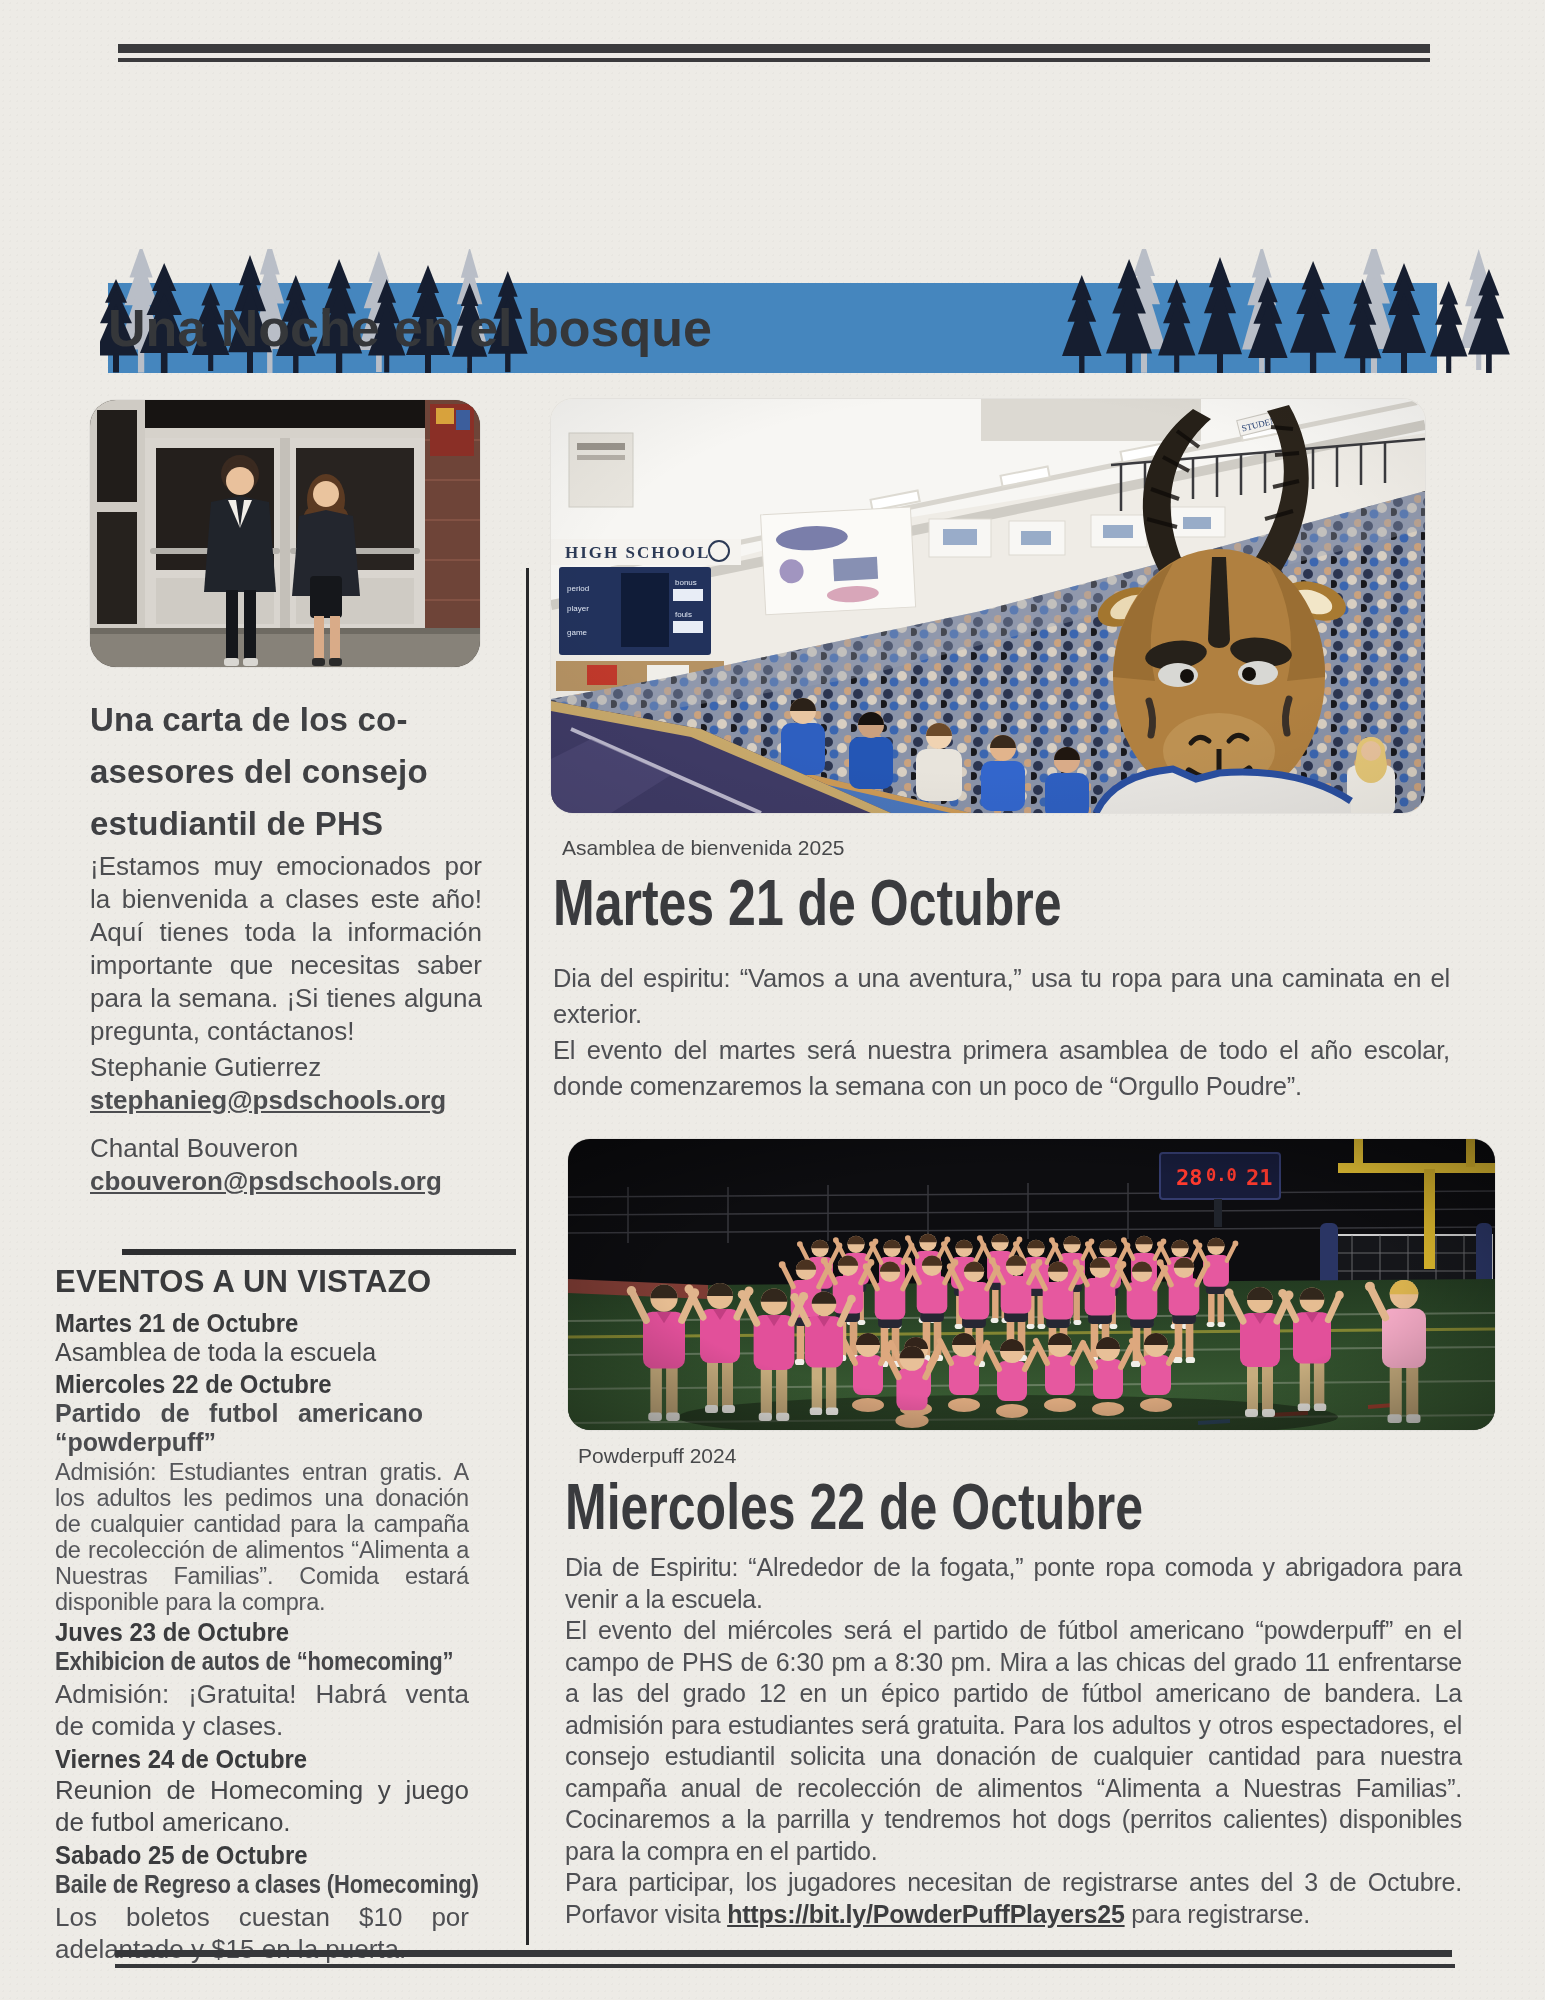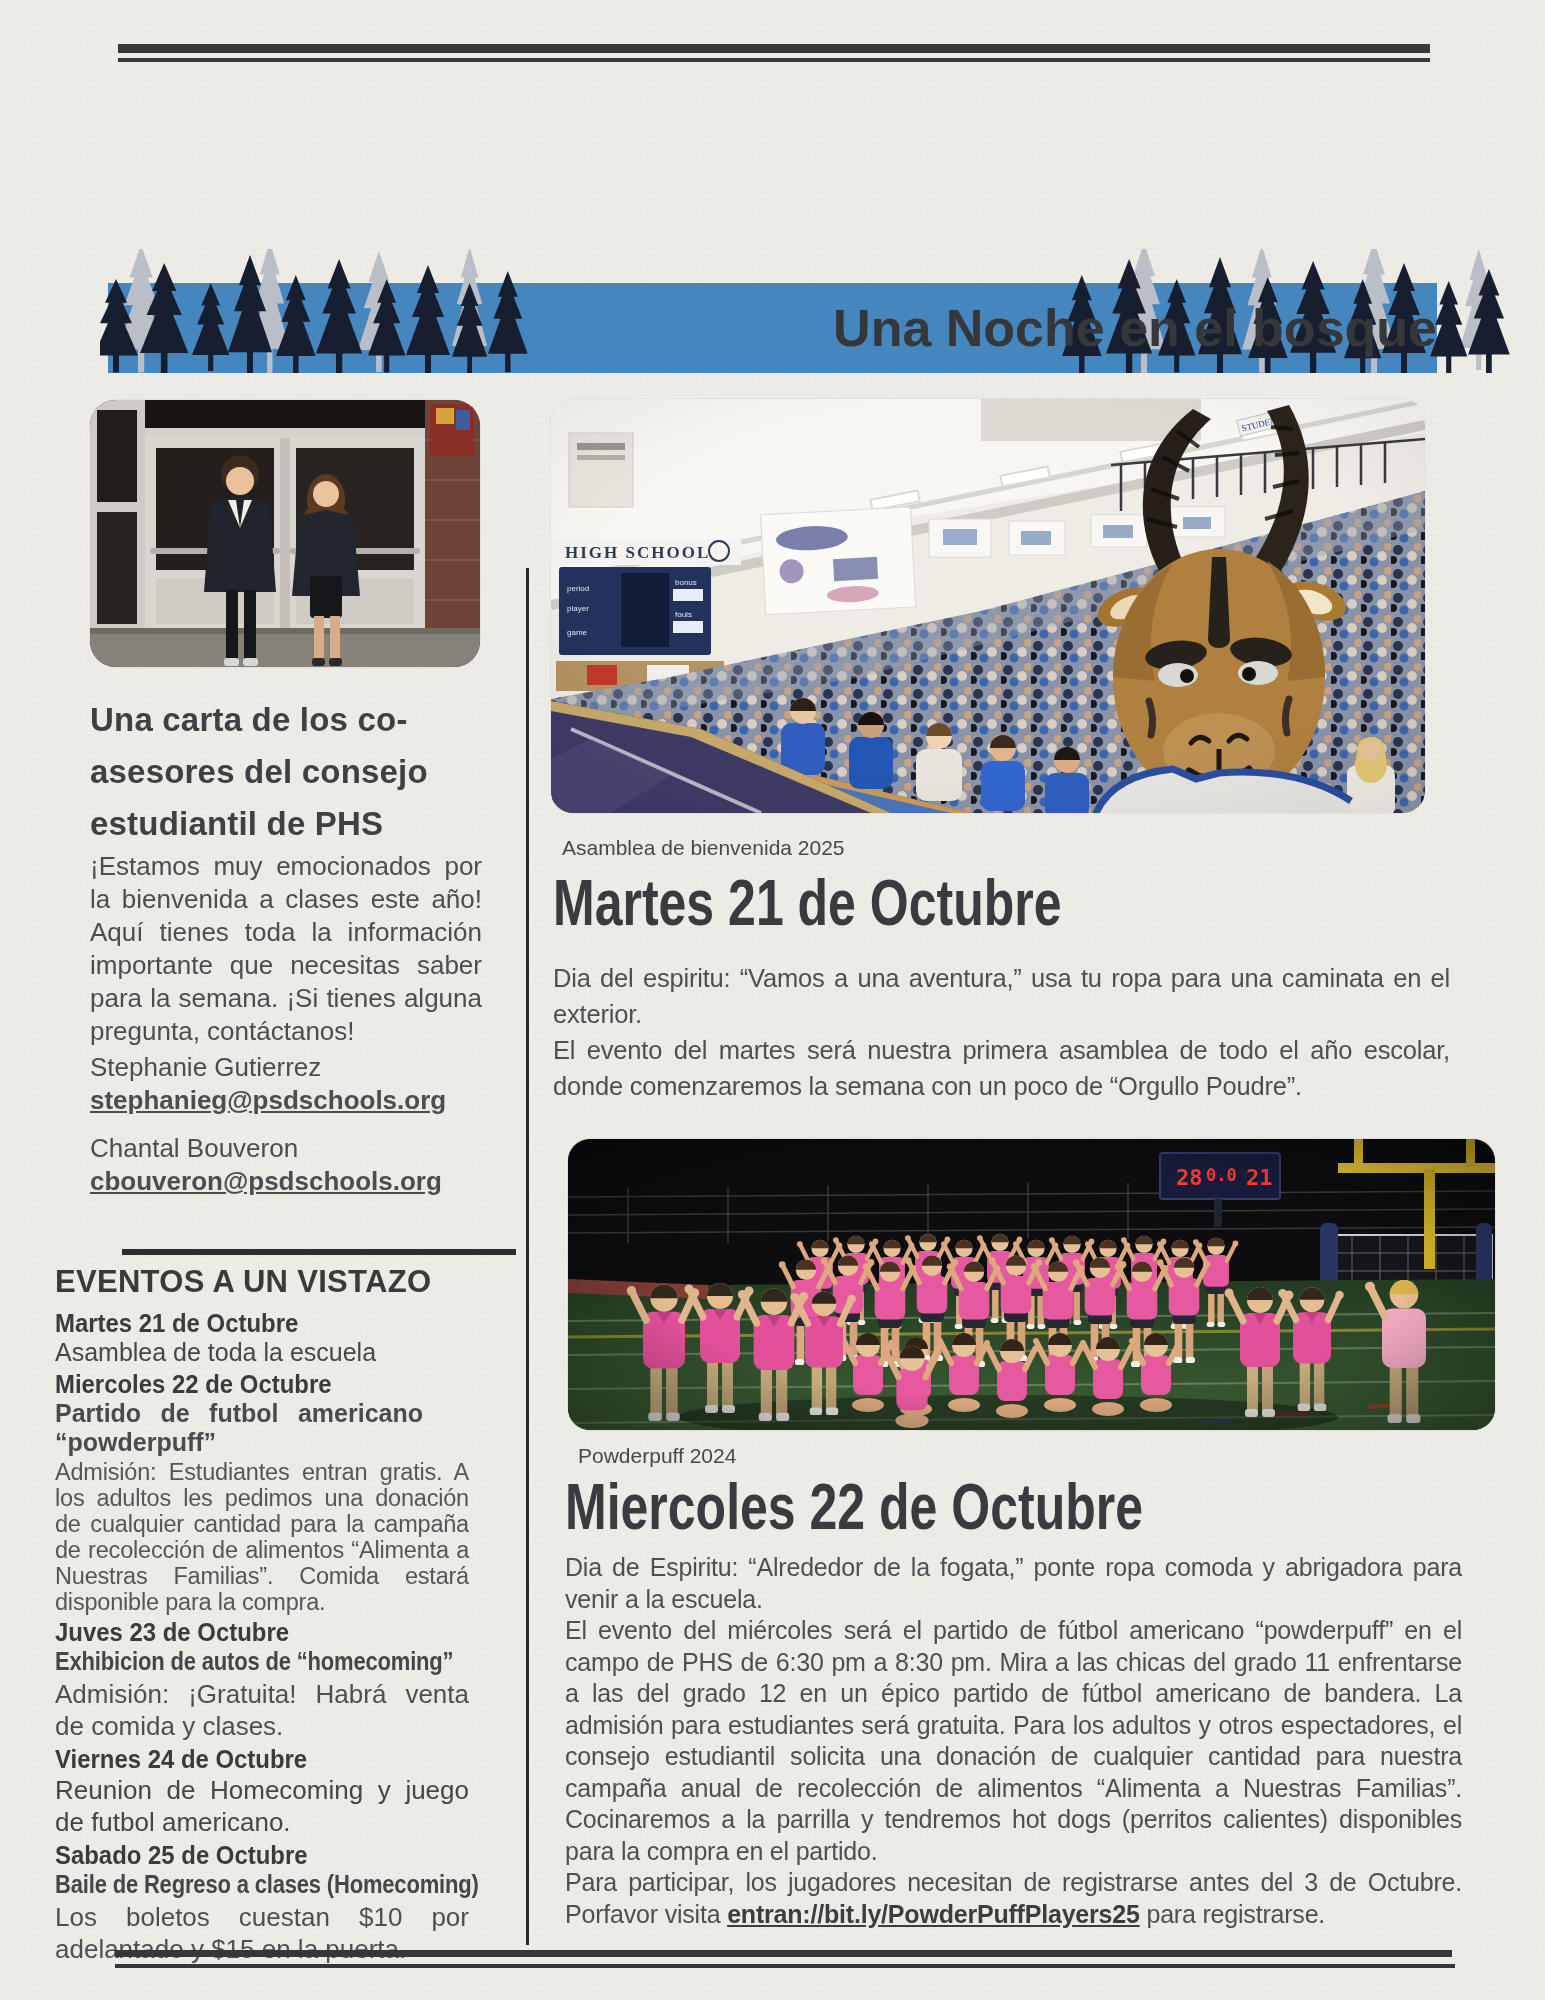--- a/index.html
+++ b/index.html
@@ -13,21 +13,21 @@
   .abs{position:absolute;}
   .ruleA{background:#3a3a3c;}
   .ruleB{background:#3a3a3c;}
   
   .title{left:0;right:0;top:58px;text-align:center;font-weight:800;
          font-size:118px;line-height:97px;letter-spacing:1px;color:#3d3e40;}
   .title span{display:block;transform:scaleY(1.08);transform-origin:50% 20%;}
   
   .banner{left:108px;top:283px;width:1329px;height:90px;background:#4586be;}
   .banner-label{position:absolute;left:0;right:0;top:0;height:90px;line-height:90px;
-      text-align:right;font-size:52px;font-weight:800;color:#35373a;z-index:3;}
+      text-align:left;font-size:52px;font-weight:800;color:#35373a;z-index:3;}
   .trees{position:absolute;bottom:0;height:124px;z-index:2;}
   
   .photo{position:absolute;overflow:hidden;box-shadow:0 0 0 1px rgba(0,0,0,.04);}
   .photo svg{display:block;width:100%;height:100%;}
   .photo1{left:90px;top:400px;width:390px;height:267px;border-radius:26px;}
   .photo2{left:551px;top:399px;width:874px;height:414px;border-radius:22px;}
   .photo3{left:568px;top:1139px;width:927px;height:291px;border-radius:22px;}
   
   .letter-head{left:90px;top:694px;width:410px;font-size:33px;font-weight:800;
       line-height:52px;color:#3f4043;letter-spacing:.2px;}
@@ -611,19 +611,19 @@
 
   <div class="abs caption cap2">Powderpuff 2024</div>
 
   <div class="abs h2wrap h2b">
     <span>Miercoles 22 de Octubre</span>
   </div>
 
   <div class="abs rpara para2">
     <p>Dia de Espiritu: “Alrededor de la fogata,” ponte ropa comoda y abrigadora para venir a la escuela.</p>
     <p>El evento del miércoles será el partido de fútbol americano “powderpuff” en el campo de PHS de 6:30 pm a 8:30 pm. Mira a las chicas del grado 11 enfrentarse a las del grado 12 en un épico partido de fútbol americano de bandera. La admisión para estudiantes será gratuita. Para los adultos y otros espectadores, el consejo estudiantil solicita una donación de cualquier cantidad para nuestra campaña anual de recolección de alimentos “Alimenta a Nuestras Familias”. Cocinaremos a la parrilla y tendremos hot dogs (perritos calientes) disponibles para la compra en el partido.</p>
-    <p><span>Para participar, los jugadores necesitan de registrarse antes del 3 de Octubre. Porfavor visita </span><a class="blink">entran://bit.ly/PowderPuffPlayers25</a><span> para registrarse.</span></p>
+    <p><span>Para participar, los jugadores necesitan de registrarse antes del 3 de Octubre. Porfavor visita </span><a class="blink">https://bit.ly/PowderPuffPlayers25</a><span> para registrarse.</span></p>
   </div>
 
   <div class="abs rule-bot-a"></div>
   <div class="abs rule-bot-b"></div>
 
 </div>
 
 </body></html>

